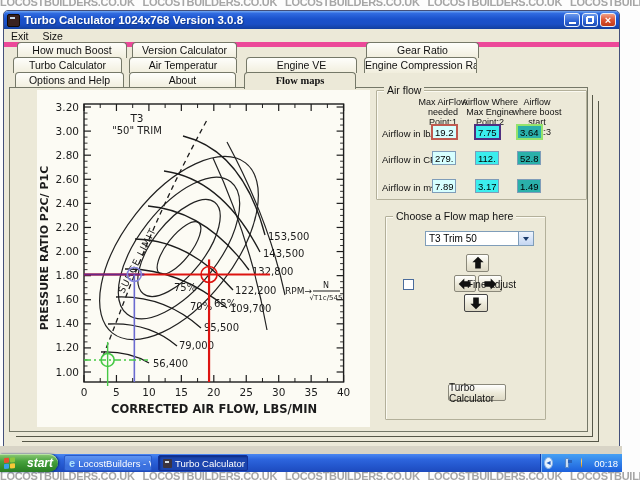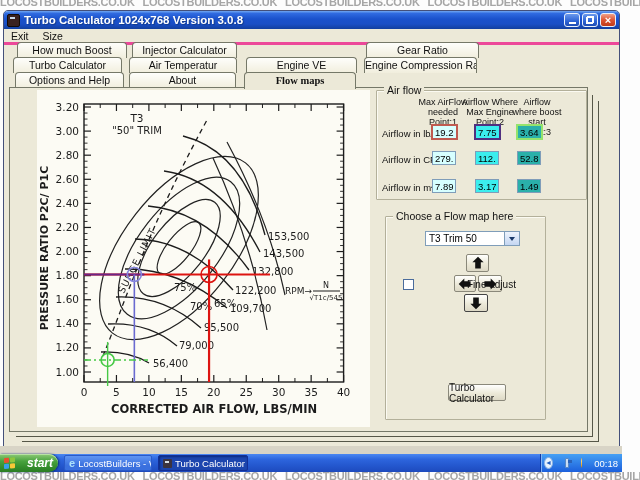--- a/index.html
+++ b/index.html
@@ -20,21 +20,21 @@
   .tb-buttons{position:absolute;right:3px;top:2px;display:flex;gap:2px;}
   .tb-btn{width:16px;height:14px;border:1px solid #e8f0fc;border-radius:3px;box-sizing:border-box;
           background:linear-gradient(180deg,#6a98ec,#2c62d4 60%,#1e4cb4);display:flex;align-items:flex-end;justify-content:center;}
   .tb-btn.close{background:linear-gradient(180deg,#f0a088,#dd5533 50%,#c03a18);align-items:center;
                 color:#fff;font-size:11px;font-weight:bold;line-height:10px;}
   .glyph-min{width:7px;height:2px;background:#fff;margin-bottom:2px;}
   .glyph-restore{width:8px;height:8px;margin:0 auto 2px auto;position:relative;}
   .glyph-restore:before{content:"";position:absolute;left:0;bottom:0;width:5px;height:5px;border:1px solid #fff;}
   .glyph-restore:after{content:"";position:absolute;right:0;top:0;width:5px;height:5px;border:1px solid #fff;background:transparent;}
   .menubar{position:absolute;left:0;top:18px;width:100%;height:13px;display:flex;align-items:center;
-           font-size:10.5px;color:#111;background:#ece9d8;border-bottom:3px solid #ec4899;}
+           font-size:10.5px;color:#111;background:#ece9d8;border-bottom:5px solid #ec4899;}
   .menu-item{padding:0 7px;}
   
   .tab{position:absolute;height:16px;box-sizing:border-box;background:linear-gradient(180deg,#fefefb,#f1eedd);
        border:1px solid #757868;border-bottom:none;border-radius:4px 4px 0 0;font-size:10.5px;color:#111;
        text-align:center;line-height:15px;white-space:nowrap;overflow:hidden;}
   .tab.active{font-weight:bold;background:#ece9d8;height:17px;z-index:6;font-family:Liberation Serif, serif;}
   
   .stack-line{position:absolute;background:#565748;z-index:1;}
   
   .page{position:absolute;left:5px;top:76px;width:577px;height:343px;background:#ece9d8;
@@ -43,21 +43,21 @@
   .grp{position:absolute;border:1px solid #b3b09a;border-radius:1px;box-shadow:inset 1px 1px 0 #fbfaf2;}
   .grp-legend{position:absolute;top:-7px;left:7px;background:#ece9d8;padding:0 3px;font-size:10.5px;color:#111;}
   .afh{position:absolute;font-size:9px;line-height:10px;text-align:center;color:#111;}
   .afl{position:absolute;font-size:9.5px;color:#111;}
   .afb{position:absolute;box-sizing:border-box;width:24px;height:14px;font-size:9.5px;font-family:"Liberation Sans",sans-serif;
        padding:0 2px;border:1px solid #7f9db9;color:#000;}
   .afb.p1r{width:27px;height:16px;border:2px solid #c05a50;}
   .afb.p2r{width:27px;height:16px;border:2px solid #503080;}
   .afb.p3r{width:27px;height:16px;border:2px solid #95e36c;}
   .c1{background:#d6ffff;} .c2{background:#3beeee;} .c3{background:#2ab0aa;}
-  .dropdown{position:absolute;left:39px;top:14px;width:95px;height:15px;box-sizing:border-box;background:#fff;
+  .dropdown{position:absolute;left:39px;top:14px;width:109px;height:15px;box-sizing:border-box;background:#fff;
             border:1px solid #7f9db9;font-size:10px;line-height:13px;padding-left:3px;color:#000;}
   .dd-btn{position:absolute;right:0;top:0;width:14px;height:13px;border-left:1px solid #7f9db9;
           background:linear-gradient(180deg,#eef4fd,#c4d6f2);display:flex;align-items:center;justify-content:center;}
   .dd-tri{width:0;height:0;border-left:3px solid transparent;border-right:3px solid transparent;border-top:4px solid #1a3a6a;}
   .btn{position:absolute;box-sizing:border-box;background:linear-gradient(180deg,#fffffe,#ece9d8 55%,#ddd9c6);
        border:1px solid #8a887a;border-radius:2px;display:flex;align-items:center;justify-content:center;}
   .checkbox{position:absolute;width:11px;height:11px;box-sizing:border-box;background:#fff;border:1px solid #4a6c9c;}
   .fine-label{position:absolute;font-size:10px;color:#111;margin-left:48px;}
   .calc-btn{font-size:10px;color:#111;}
   
@@ -111,21 +111,21 @@
           </span>
       </span>
     </div>
 
     <div class="menubar">
       <span class="menu-item">Exit</span>
       <span class="menu-item">Size</span>
     </div>
 
     <div class="tab" style="left:13px;top:31px;width:110px">How much Boost</div>
-    <div class="tab" style="left:128px;top:31px;width:105px">Injector Calculator</div>
+    <div class="tab" style="left:128px;top:31px;width:105px">Version Calculator</div>
     <div class="tab" style="left:362px;top:31px;width:113px">Gear Ratio</div>
 
     <div class="tab" style="left:9px;top:46px;width:109px;z-index:2">Turbo Calculator</div>
     <div class="tab" style="left:125px;top:46px;width:108px;z-index:2">Air Temperatur</div>
     <div class="tab" style="left:242px;top:46px;width:111px;z-index:2">Engine VE</div>
     <div class="tab" style="left:360px;top:46px;width:113px;z-index:2">Engine Compression Ratio</div>
 
     <div class="tab" style="left:11px;top:61px;width:109px;z-index:3">Options and Help</div>
     <div class="tab" style="left:125px;top:61px;width:107px;z-index:3">About</div>
     <div class="tab active" style="left:240px;top:61px;width:112px">Flow maps</div>

